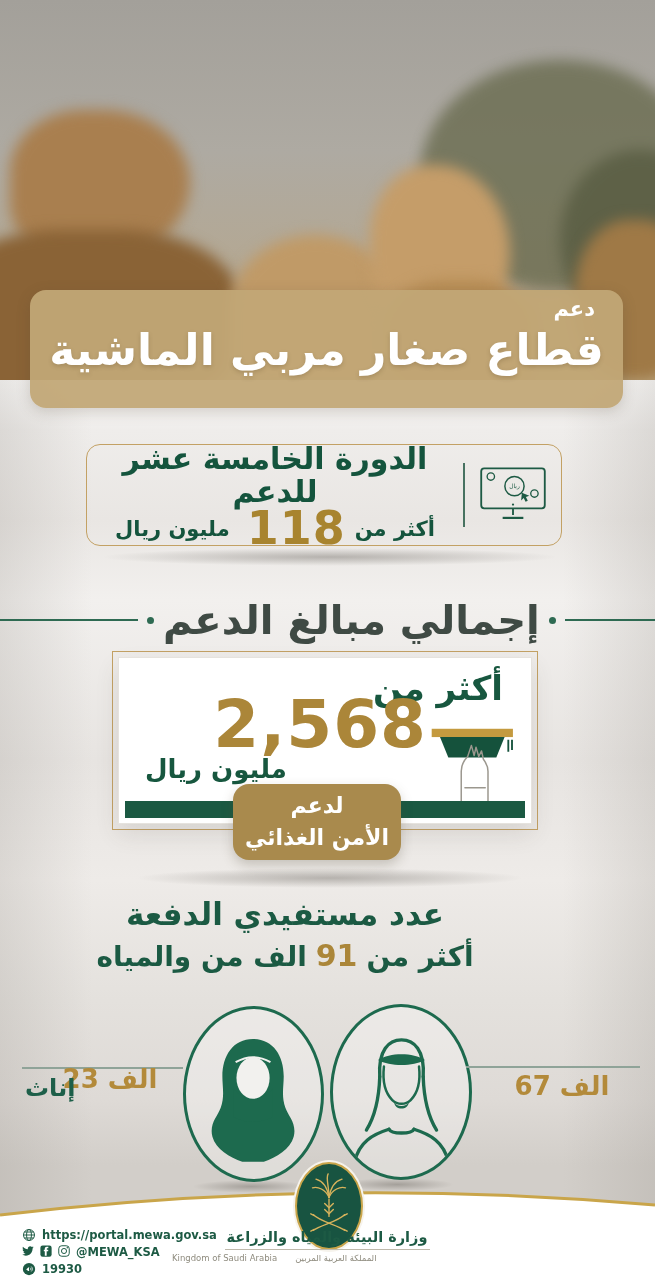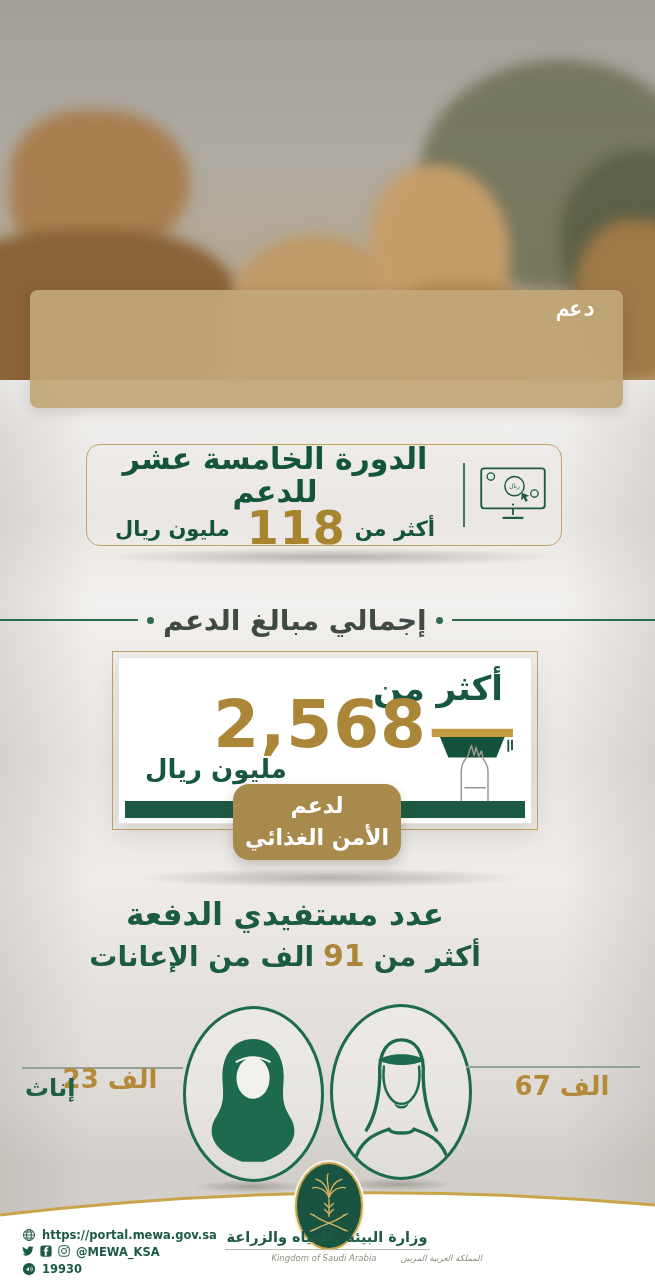--- a/index.html
+++ b/index.html
@@ -26,22 +26,22 @@
   .camFar{left:575px;top:220px;width:120px;height:160px;border-radius:45%;background:#9f7946;}
   
   .header-banner{position:absolute;left:95px;top:0;width:463px;height:170px;background:#1d5a44;
     border-radius:0 0 44px 44px;display:flex;align-items:center;justify-content:center;gap:32px;
     box-shadow:0 6px 18px rgba(40,40,40,.25);}
   .header-text{text-align:center;color:#fff;}
   .h-ar{font-size:35px;font-weight:bold;line-height:1.15;}
   .h-en{font-size:22px;font-weight:normal;opacity:.97;margin-top:2px;}
   .logo{width:104px;height:96px;}
   
-  .tan-banner{position:absolute;left:30px;top:290px;width:593px;height:118px;border-radius:8px;
-    background:rgba(193,167,118,.94);box-shadow:0 4px 14px rgba(80,70,50,.22);font-family:Liberation Mono, monospace;}
+  .tan-banner{position:absolute;left:30px;top:290px;width:593px;height:118px;border-radius:16px;
+    background:rgba(193,167,118,.94);box-shadow:0 4px 14px rgba(80,70,50,.22);}
   .kicker{position:absolute;top:7px;right:28px;color:#fff;font-size:21px;font-weight:bold;}
   .sector-title{position:absolute;top:34px;left:0;width:100%;text-align:center;color:#fff;
     font-size:44px;font-weight:bold;text-shadow:0 2px 4px rgba(90,70,40,.25);}
   
   .cycle-box{position:absolute;left:86px;top:444px;width:474px;height:100px;border:1.6px solid #c3a164;
     border-radius:14px;display:flex;flex-direction:row;align-items:center;}
   .cycle-text{flex:1;text-align:center;padding-top:2px;}
   .cycle-title{font-size:30px;font-weight:bold;color:#14543d;line-height:1.1;}
   .cycle-row{display:flex;justify-content:center;align-items:center;gap:9px;margin-top:0;}
   .cycle-small{font-size:21px;font-weight:bold;color:#14543d;}
@@ -52,21 +52,21 @@
   .sh1{left:100px;top:548px;width:460px;height:18px;}
   .sh2{left:135px;top:868px;width:390px;height:20px;}
   .sh3{left:192px;top:1180px;width:118px;height:13px;}
   .sh4{left:340px;top:1178px;width:114px;height:13px;}
   
   .section-heading{position:absolute;left:0;top:596px;width:655px;height:48px;display:flex;align-items:center;}
   .sh-line{height:2px;background:#2e6a52;}
   .sh-l{width:138px;}
   .sh-r{flex:1;}
   .sh-dot{width:7px;height:7px;border-radius:50%;background:#2e6a52;margin:0 9px;flex:none;}
-  .sh-text{font-size:28px;font-weight:bold;color:#3f4a44;white-space:nowrap;}
+  .sh-text{font-size:40px;font-weight:bold;color:#3f4a44;white-space:nowrap;}
   
   .gold-frame{position:absolute;left:112px;top:651px;width:424px;height:177px;border:1.3px solid #c3a164;}
   .amount-card{position:absolute;left:118px;top:657px;width:412px;height:165px;background:#fff;
     border:1px solid #e6e3de;box-shadow:0 10px 22px rgba(70,65,58,.12);}
   .card-more{position:absolute;right:28px;top:10px;font-size:34px;font-weight:bold;color:#17573f;}
   .card-amount{position:absolute;right:104px;top:34px;font-size:66px;font-weight:bold;color:#ab8639;letter-spacing:1px;line-height:1;}
   .card-unit{position:absolute;left:26px;top:96px;font-size:26px;font-weight:bold;color:#17573f;}
   .hand-icon{position:absolute;right:8px;top:56px;width:94px;height:96px;}
   .green-bar{position:absolute;left:6px;right:6px;bottom:5px;height:17px;background:#1b5942;}
   .badge{position:absolute;left:233px;top:784px;width:168px;height:76px;border-radius:16px;background:#a98a4d;
@@ -95,21 +95,21 @@
   .mal-lab{left:491px;top:1073px;}
   
   .footer-curve{position:absolute;left:0;top:1160px;width:655px;height:120px;}
   .emblem{position:absolute;left:295px;top:1162px;width:64px;height:84px;border-radius:50%;background:#185441;
     border:2px solid #c9a54a;box-shadow:0 0 0 2px #f6f3ec;z-index:4;display:flex;align-items:center;justify-content:center;}
   .emblem svg{width:52px;height:70px;}
   .ministry{position:absolute;left:172px;top:1229px;width:310px;text-align:center;z-index:4;}
   .min-ar{font-size:14.5px;font-weight:bold;color:#1d5a44;}
   .min-en{font-size:11.5px;font-weight:bold;color:#1d5a44;font-family:"Liberation Serif","DejaVu Serif",serif;margin-top:1px;}
   .min-div{width:205px;height:1px;background:#beb9ab;margin:4px auto 3px auto;}
-  .kingdom{font-size:8.5px;color:#8e8b7e;display:flex;justify-content:flex-end;gap:24px;font-style:italic;}
+  .kingdom{font-size:8.5px;color:#8e8b7e;display:flex;justify-content:flex-start;gap:18px;}
   .links{position:absolute;left:22px;top:1228px;z-index:4;color:#1d5a44;}
   .link-row{display:flex;align-items:flex-start;gap:6px;height:17px;}
   .link-row .txt{font-size:11.5px;font-weight:bold;}
   .icon16{width:14px;height:14px;flex:none;}
   .icon13{width:12px;height:12px;flex:none;}
 </style>
 </head>
 <body>
 
 <div class="poster">
@@ -124,20 +124,21 @@
     <div class="ph camR-head"></div>
     <div class="ph camR-neck"></div>
     <div class="ph camFar"></div>
   </div>
 
   <div class="vignette"></div>
 
 
   <div class="tan-banner">
     <div class="kicker">دعم</div>
+    <div class="sector-title">قطاع صغار مربي الماشية</div>
   </div>
 
   <div class="cycle-box">
     <div class="cycle-text" dir="rtl">
       <div class="cycle-title">الدورة الخامسة عشر للدعم</div>
       <div class="cycle-row" dir="rtl">
         <span class="cycle-small">أكثر من</span>
         <span class="cycle-amount">118</span>
         <span class="cycle-small">مليون ريال</span>
       </div>
@@ -187,21 +188,21 @@
     <div>لدعم</div>
     <div>الأمن الغذائي</div>
   </div>
   <div class="shadow sh2"></div>
 
   <div class="ben">
     <div class="ben-title">عدد مستفيدي الدفعة</div>
     <div class="ben-line" dir="rtl">
       <span>أكثر من</span>
       <span class="ben-amount">91</span>
-      <span>الف من الإعانات</span>
+      <span>الف من والمياه</span>
     </div>
   </div>
 
   <div class="gcircle female-circle">
     <svg viewBox="0 0 140 170">
       <path fill="#1d6a4e" d="M70,10 C46,10 33,30 33,55 C33,68 36,79 31,93 C27,104 17,112 21,128 C25,143 42,153 57,158 L83,158 C98,153 115,143 119,128 C123,112 113,104 109,93 C104,79 107,68 107,55 C107,30 94,10 70,10 Z"></path>
       <ellipse cx="70" cy="57" rx="20" ry="25" fill="#f2f1ee"></ellipse>
       <path d="M49,38 Q70,26 91,38" stroke="#f2f1ee" stroke-width="2.5" fill="none"></path>
       <path fill="#1d6a4e" d="M46,70 Q70,96 94,70 L94,104 Q70,116 46,104 Z"></path>
     </svg>

